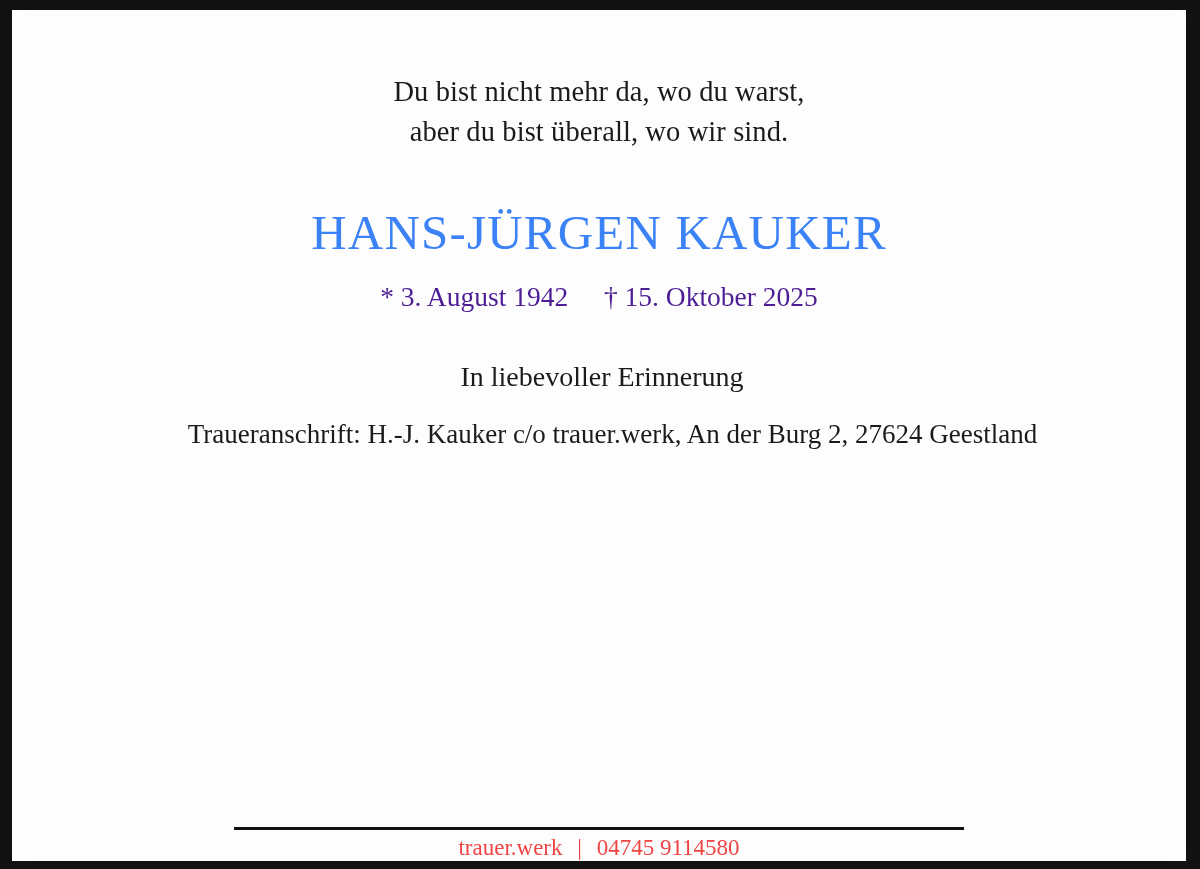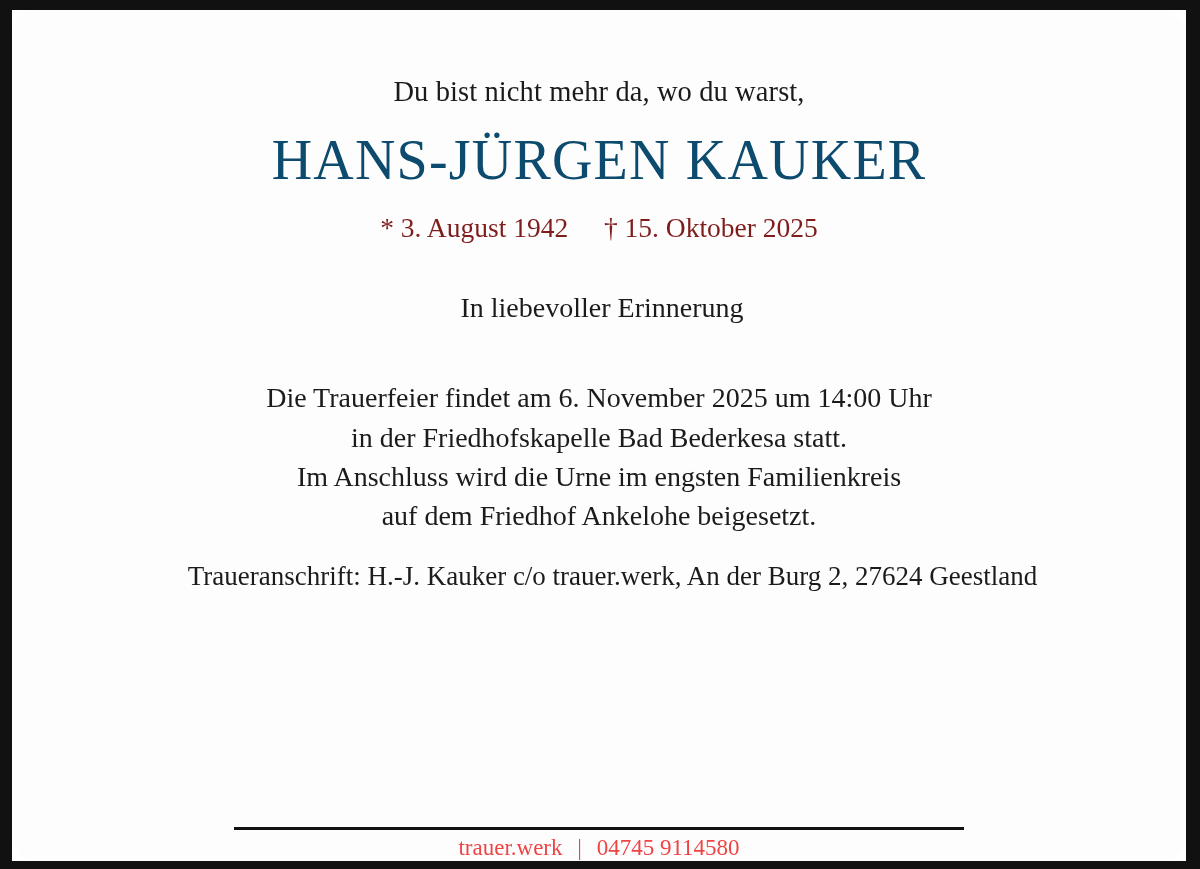--- a/index.html
+++ b/index.html
@@ -79,31 +79,31 @@
   .verse {
     margin-top: 62px;
     font-size: 28.5px;
     line-height: 1.42;
     letter-spacing: 0.1px;
     color: #1b1b1b;
   }
   .verse div { white-space: nowrap; }
 
   .name {
-    margin-top: 16px;
-    font-size: 56px;
+    margin-top: 51px;
+    font-size: 49px;
     letter-spacing: 1.2px;
-    color: #0c4a6e;
+    color: #3b82f6;
     white-space: nowrap;
   }
 
   .dates {
     margin-top: 20px;
     font-size: 27.5px;
-    color: #7f1d1d;
+    color: #4c1d95;
     white-space: nowrap;
   }
   .dates .sep {
     display: inline-block;
     width: 22px;
   }
 
   .memory-intro {
     margin-top: 48px;
     font-size: 28px;
@@ -183,39 +183,34 @@
   <div class="frame-right"></div>
   <div class="frame-top"></div>
   <div class="frame-bottom"></div>
 
   <div class="card">
 
     <div class="content">
 
       <div class="verse">
         <div>Du bist nicht mehr da, wo du warst,</div>
+        <div>aber du bist überall, wo wir sind.</div>
       </div>
 
       <div class="name">HANS-JÜRGEN KAUKER</div>
 
       <div class="dates">
         <span>* 3. August 1942</span>
         <span class="sep"></span>
         <span>† 15. Oktober 2025</span>
       </div>
 
       <div class="memory-intro">In liebevoller Erinnerung</div>
 
 
-      <div class="ceremony">
-        <div>Die Trauerfeier findet am 6. November 2025 um 14:00 Uhr</div>
-        <div>in der Friedhofskapelle Bad Bederkesa statt.</div>
-        <div>Im Anschluss wird die Urne im engsten Familienkreis</div>
-        <div>auf dem Friedhof Ankelohe beigesetzt.</div>
-      </div>
 
       <div class="address">Traueranschrift: H.-J. Kauker c/o trauer.werk, An der Burg 2, 27624 Geestland</div>
 
     </div>
 
     <div class="footer">
       <div class="footer-rule-wrap">
         <div class="footer-rule"></div>
       </div>
       <div class="footer-text">

